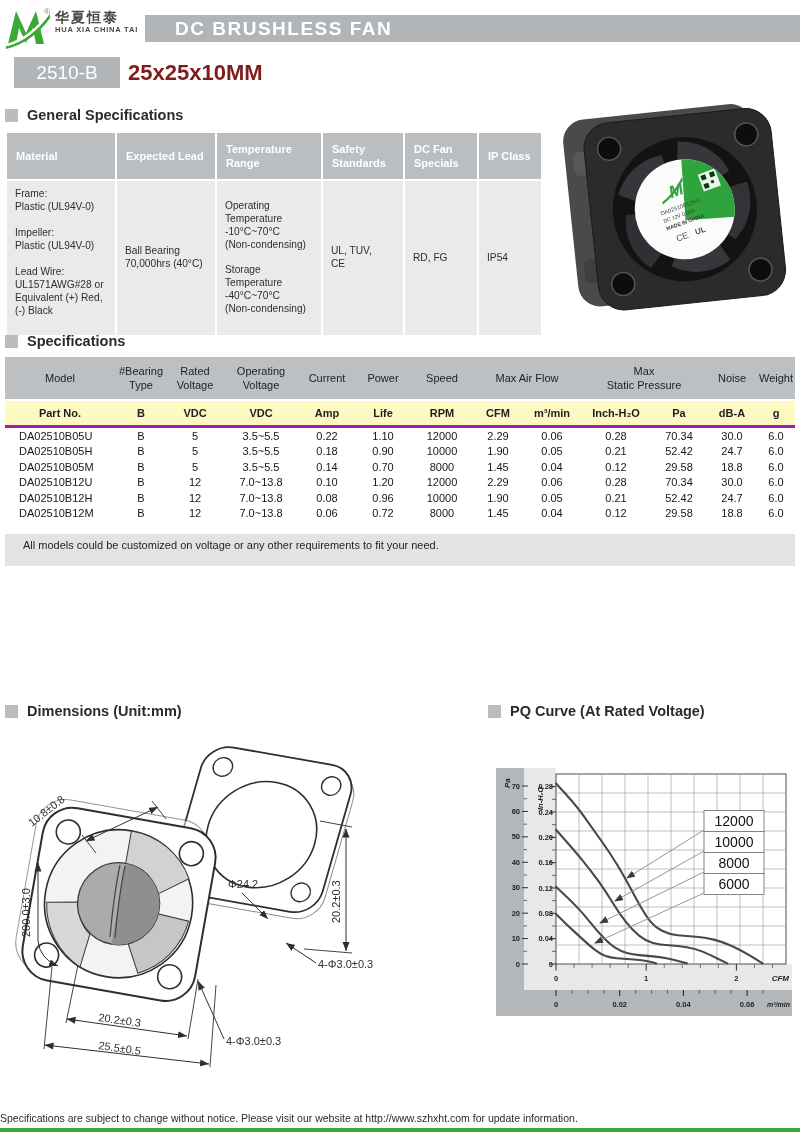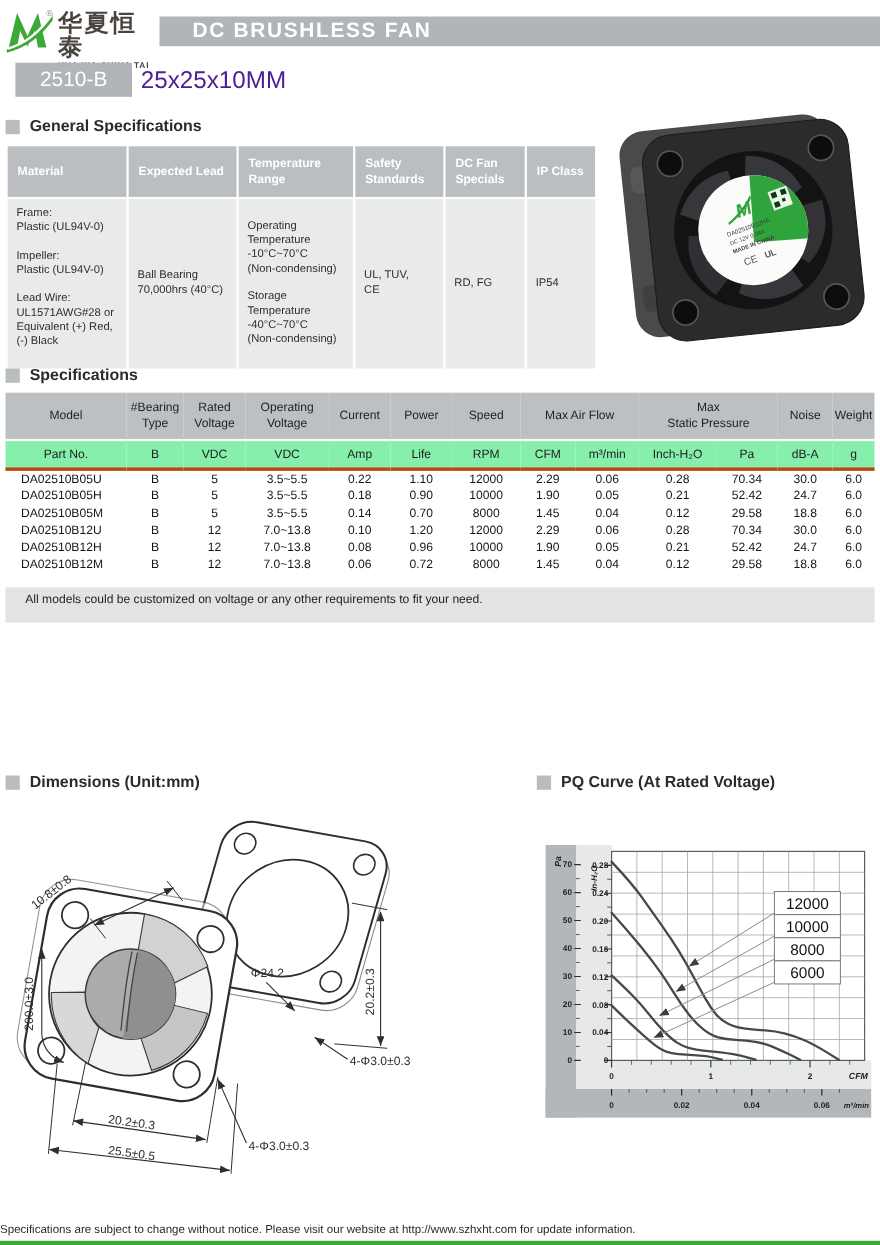--- a/index.html
+++ b/index.html
@@ -2,44 +2,44 @@
 <html><head>
 <meta charset="utf-8">
 <style>
   html,body{margin:0;padding:0;background:#fff;}
   .page{position:relative;width:800px;height:1132px;background:#fff;overflow:hidden;
         font-family:"Liberation Sans",sans-serif;color:#2b2b2d;
         --green:#3aa935;--banner-gray:#b1b5b8;--th-gray:#babec0;--cell-gray:#e9eaea;}
   
   .logo{position:absolute;left:6px;top:6px;width:138px;height:46px;display:flex;align-items:flex-start;}
   .logo-text{margin-left:3px;margin-top:4px;line-height:1;}
-  .logo-cn{font-size:22px;font-weight:bold;color:#4a4540;letter-spacing:2px;}
+  .logo-cn{font-size:14px;font-weight:bold;color:#4a4540;letter-spacing:2px;}
   .logo-en{font-size:7.5px;font-weight:bold;color:#4a4540;letter-spacing:0.8px;margin-top:2px;}
   .banner{position:absolute;left:145px;top:15px;right:0;height:27px;background:var(--banner-gray);
           color:#fff;font-size:19px;font-weight:bold;letter-spacing:1.5px;line-height:27px;
           padding-left:30px;box-sizing:border-box;}
   .model-box{position:absolute;left:14px;top:57px;width:106px;height:31px;background:var(--banner-gray);
           color:#fff;font-size:19px;font-weight:normal;text-align:center;line-height:31px;}
-  .model-size{position:absolute;left:128px;top:57px;height:31px;line-height:31px;font-size:22px;color:#4c1d95;}
+  .model-size{position:absolute;left:128px;top:57px;height:31px;line-height:31px;font-size:22px;color:#7f1d1d;font-weight:bold;}
   
   .section{position:absolute;display:flex;align-items:center;gap:9px;}
   .section .sq{width:13px;height:13px;background:#b9bdbf;}
   .section .t{font-size:14.5px;font-weight:bold;color:#2b2b2d;}
   
   .gtable{position:absolute;left:5px;top:131px;width:536px;border-collapse:separate;border-spacing:2px;table-layout:fixed;}
   .gtable th{background:var(--th-gray);color:#fff;font-size:11px;font-weight:bold;text-align:left;
              padding:4px 9px;height:38px;white-space:pre-line;line-height:1.3;vertical-align:middle;}
   .gtable td{background:var(--cell-gray);font-size:10.2px;color:#2e2e30;padding:7px 8px;
              vertical-align:middle;white-space:pre-line;line-height:1.27;height:140px;}
   .gtable td.vtop{vertical-align:top;}
   
   .stable{position:absolute;left:5px;top:357px;width:790px;border-collapse:separate;border-spacing:0;table-layout:fixed;}
   .stable tr.h1 th{background:#bcc0c2;font-size:11px;font-weight:normal;color:#1e1e20;
                    white-space:pre-line;height:40px;line-height:1.3;vertical-align:middle;border-bottom:2px solid #fff;}
-  .stable tr.h2 th{background:#86efac;font-size:11px;font-weight:normal;color:#1e1e20;height:22px;border-bottom:3px solid #c2410c;}
+  .stable tr.h2 th{background:#fef9c3;font-size:11px;font-weight:bold;color:#1e1e20;height:22px;border-bottom:3px solid #a21caf;}
   .stable tbody td{font-size:11px;color:#161618;text-align:center;height:15.5px;padding:0;}
   .stable tbody td:first-child{text-align:left;padding-left:14px;}
   .note-bar{position:absolute;left:5px;top:534px;width:790px;height:32px;background:#e2e3e3;
             font-size:11px;line-height:22px;padding-left:18px;box-sizing:border-box;color:#1f1f21;}
   
   .fan-photo{position:absolute;left:562px;top:82px;width:230px;height:240px;}
   .dims-svg{position:absolute;left:0;top:725px;width:480px;height:378px;}
   .pq-wrap{position:absolute;left:494px;top:768px;width:300px;height:252px;}
   .footer{position:absolute;left:0;right:0;top:1112px;text-align:left;font-size:10.5px;color:#2b2b2d;}
   .bottom-bar{position:absolute;left:0;right:0;bottom:0;height:4px;background:var(--green);}

